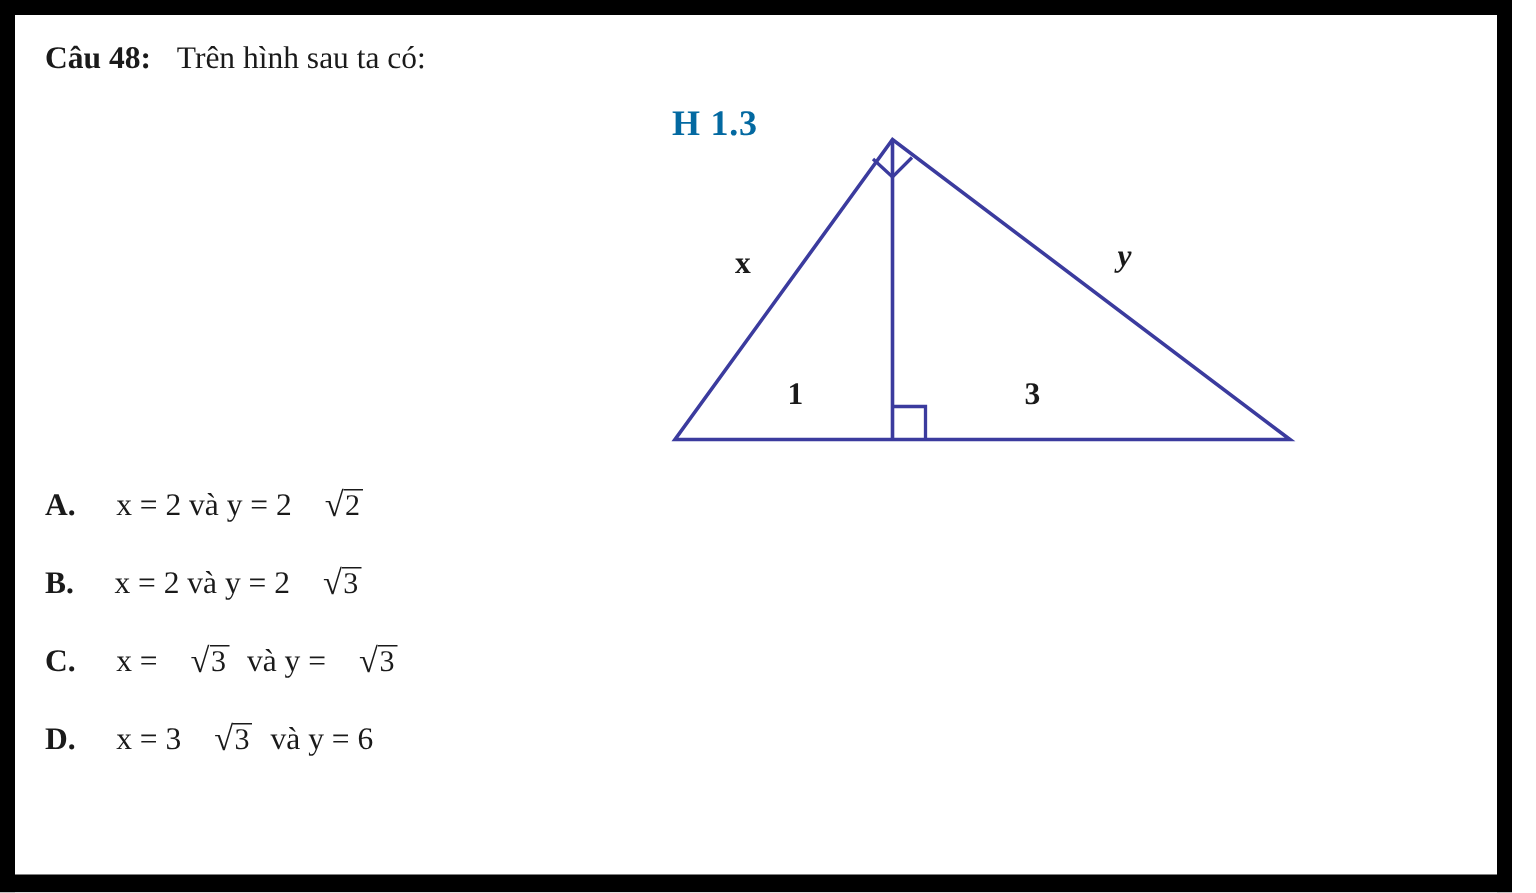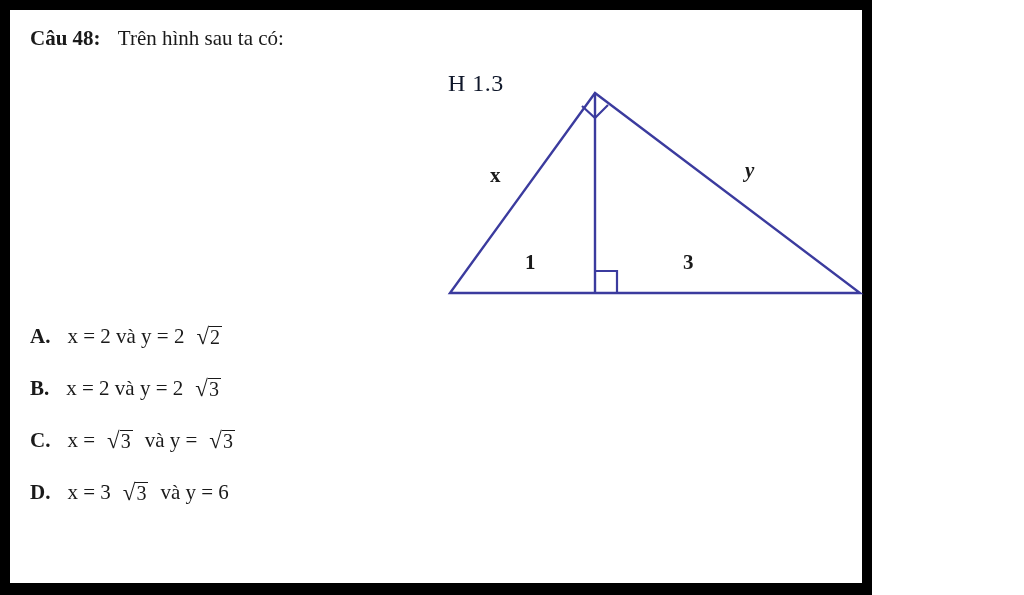--- a/index.html
+++ b/index.html
@@ -2,21 +2,21 @@
 <html><head>
 <meta charset="utf-8">
 <style>
   html, body {
     margin: 0;
     padding: 0;
     background: #ffffff;
   }
   #page {
     position: relative;
-    width: 872px;
+    width: 1008px;
     height: 595px;
     background: #ffffff;
     overflow: hidden;
     font-family: "Liberation Serif", serif;
   }
   .band {
     position: absolute;
     left: 0;
     width: 1024px;
     background: #000000;
@@ -55,22 +55,22 @@
     top: 58px;
     width: 470px;
     height: 250px;
   }
   .figure svg { display: block; }
   .fig-caption {
     position: absolute;
     left: 18px;
     top: 12px;
     font-size: 24px;
-    font-weight: normal;
-    color: #0f172a;
+    font-weight: bold;
+    color: #0369a1;
     letter-spacing: 0.5px;
   }
   .lbl {
     position: absolute;
     font-size: 21px;
     font-weight: bold;
     color: #1a1a1a;
   }
   .lbl-x { left: 60px; top: 105px; }
   .lbl-y { left: 315px; top: 100px; font-style: italic; }
@@ -93,21 +93,21 @@
   }
   .answer .key {
     font-weight: bold;
     margin-right: 7px;
   }
   .answer .body {
     display: flex;
     align-items: center;
     white-space: nowrap;
   }
-  .tok { margin: 0 10px; text-align: right; }
+  .tok { margin: 0 20px; text-align: right; }
   .radical {
     display: inline-flex;
     align-items: flex-start;
     position: relative;
     margin: 0 2px;
   }
   .radical .sign {
     font-size: 23px;
     line-height: 1;
     position: relative;

